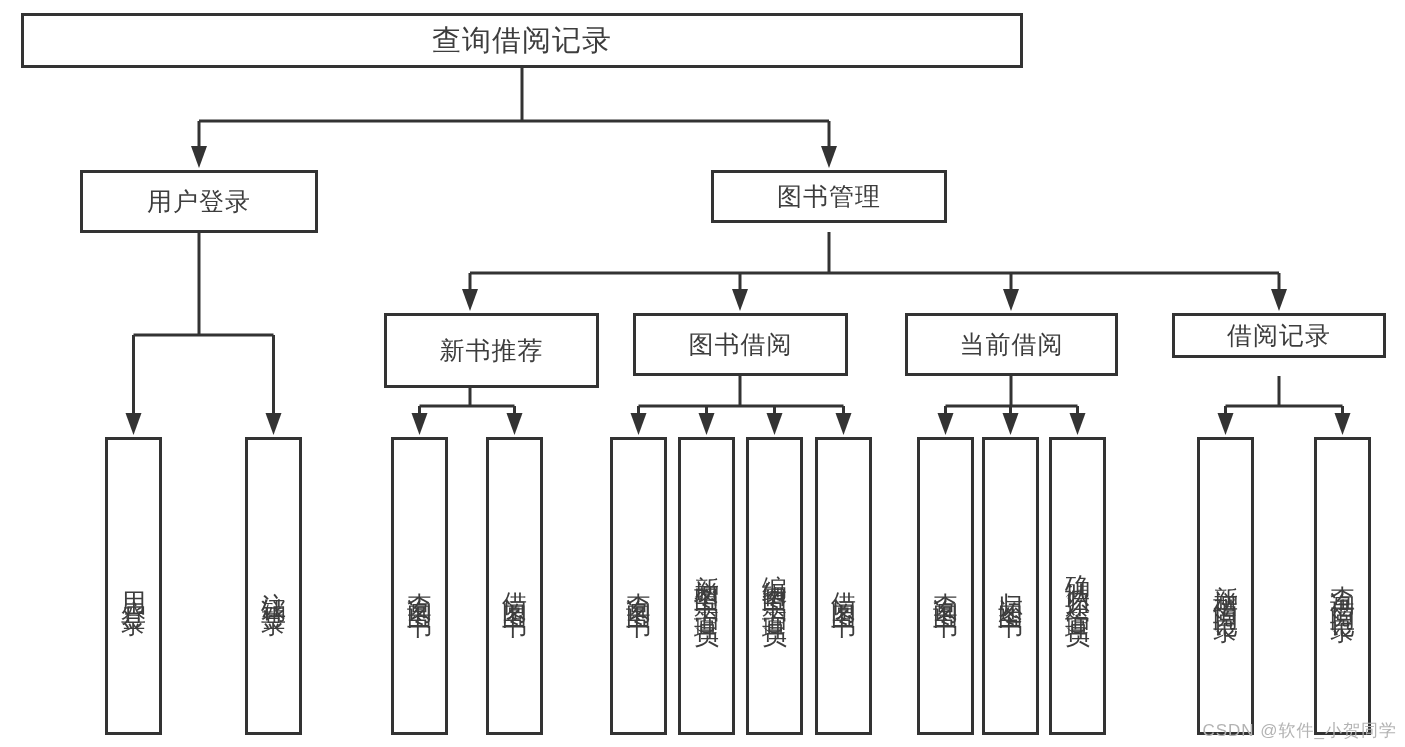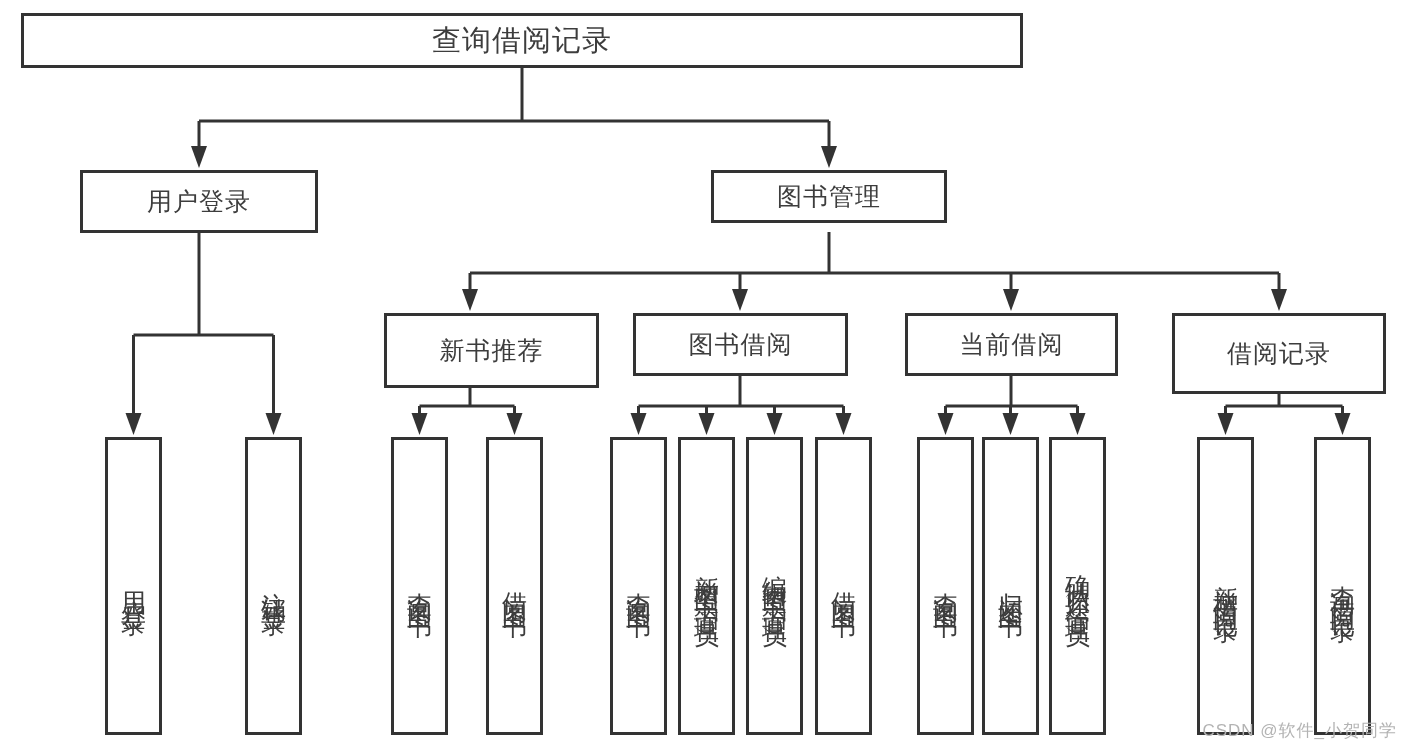--- a/index.html
+++ b/index.html
@@ -155,21 +155,21 @@
 
   <div class="box" style="left:384px;top:313px;width:215px;height:75px">
     <span class="hlabel">新书推荐</span>
   </div>
   <div class="box" style="left:633px;top:313px;width:215px;height:63px">
     <span class="hlabel">图书借阅</span>
   </div>
   <div class="box" style="left:905px;top:313px;width:213px;height:63px">
     <span class="hlabel">当前借阅</span>
   </div>
-  <div class="box" style="left:1172px;top:313px;width:214px;height:81px">
+  <div class="box" style="left:1172px;top:313px;width:214px;height:45px">
     <span class="hlabel">借阅记录</span>
   </div>
 
   <div class="box vbox" style="left:105px;top:437px">
     <span class="vlabel">用户登录</span>
   </div>
   <div class="box vbox" style="left:245px;top:437px">
     <span class="vlabel">注销登录</span>
   </div>
 

